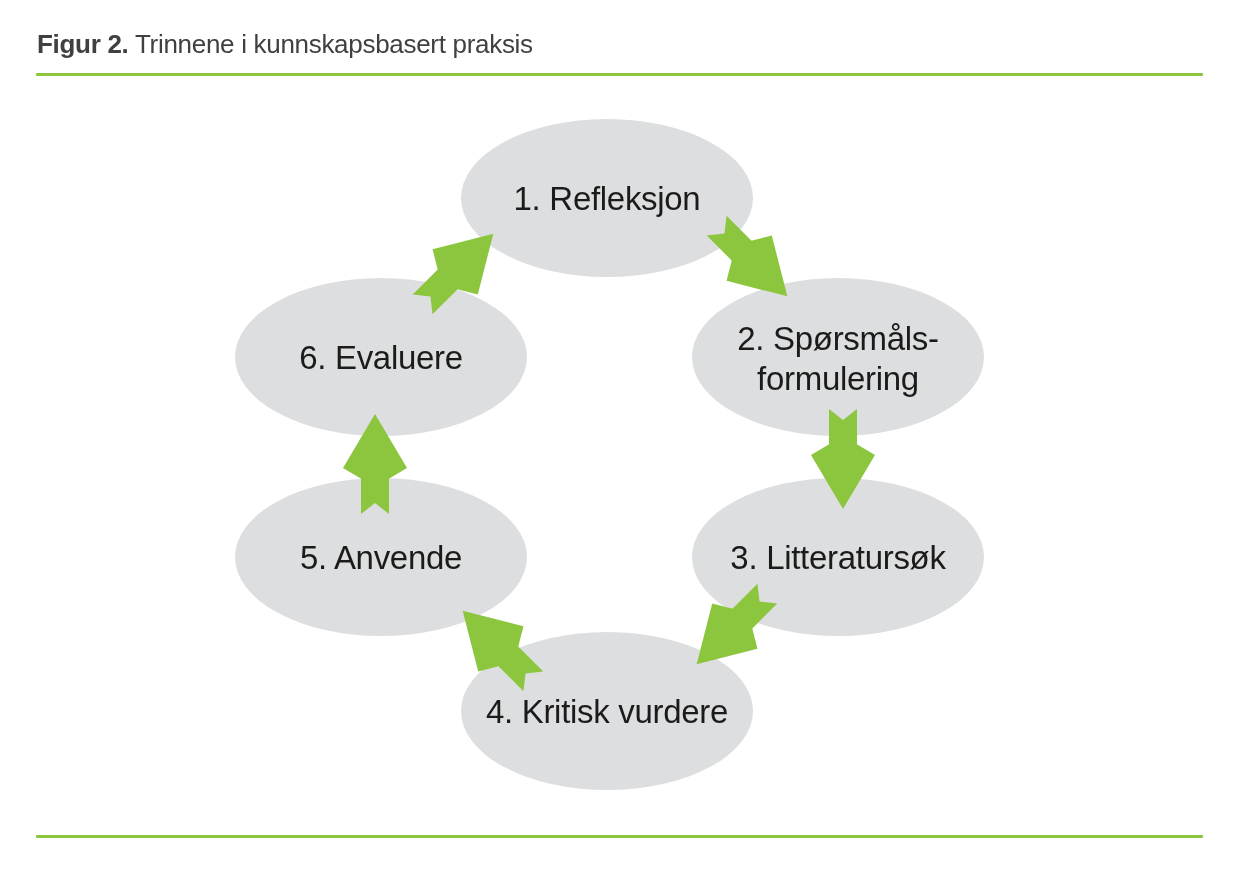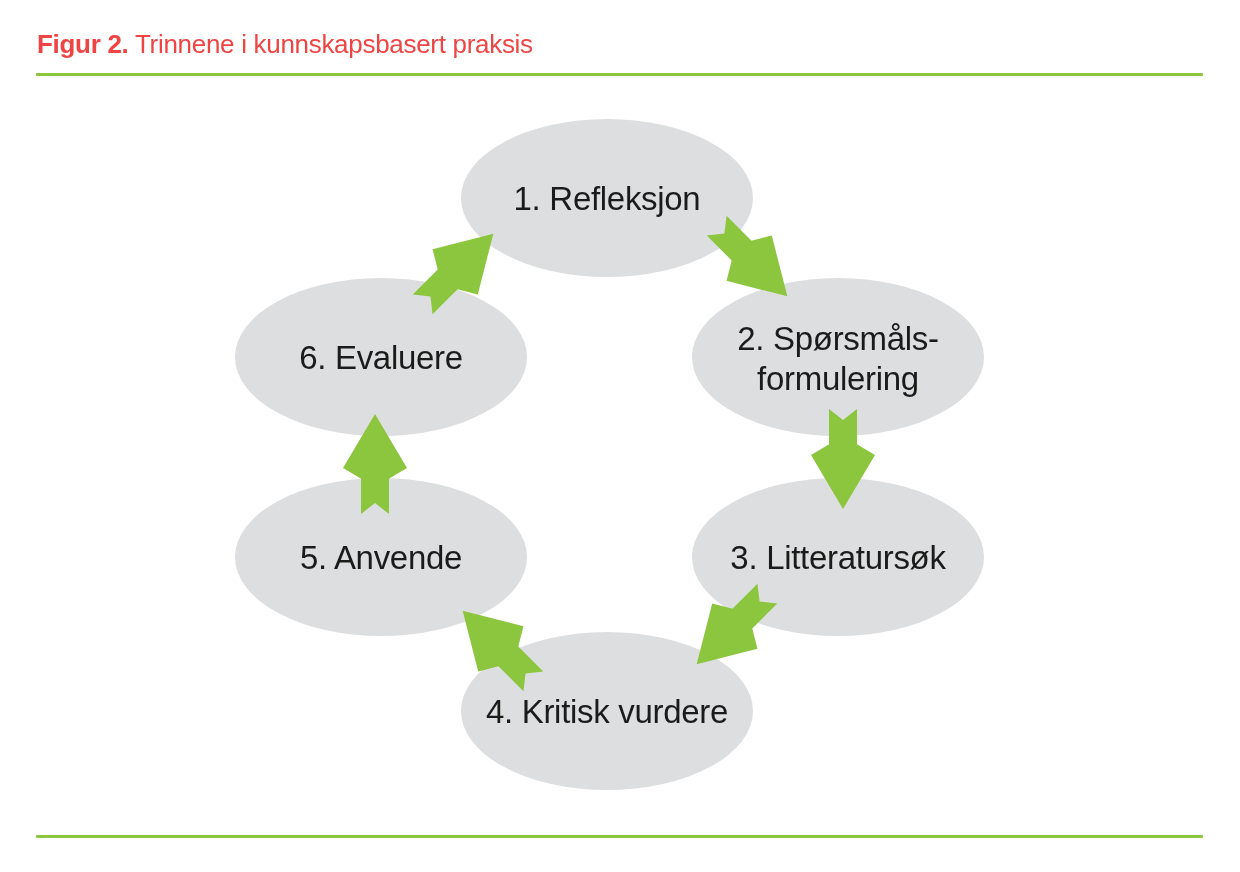--- a/index.html
+++ b/index.html
@@ -42,21 +42,21 @@
     font-family: "Liberation Sans", "DejaVu Sans", sans-serif;
     font-size: 33px;
     letter-spacing: -0.3px;
   }
 </style>
 </head>
 <body>
 
 <div class="page">
 
-  <div class="caption" style="color: #ef4444; text-align: center;">
+  <div class="caption" style="color: #404040; text-align: center;">
     <span class="cap-bold">Figur 2.</span>
     <span>Trinnene i kunnskapsbasert praksis</span>
   </div>
 
   <div class="rule top" style="background: rgb(140, 198, 63);"></div>
   <div class="rule bottom" style="background: rgb(140, 198, 63);"></div>
 
   <svg class="diagram" id="cycle-svg" viewBox="0 0 1240 872" xmlns="http://www.w3.org/2000/svg">
       <g>
         <ellipse cx="607" cy="198" rx="146" ry="79" fill="#DDDEDF"></ellipse>

